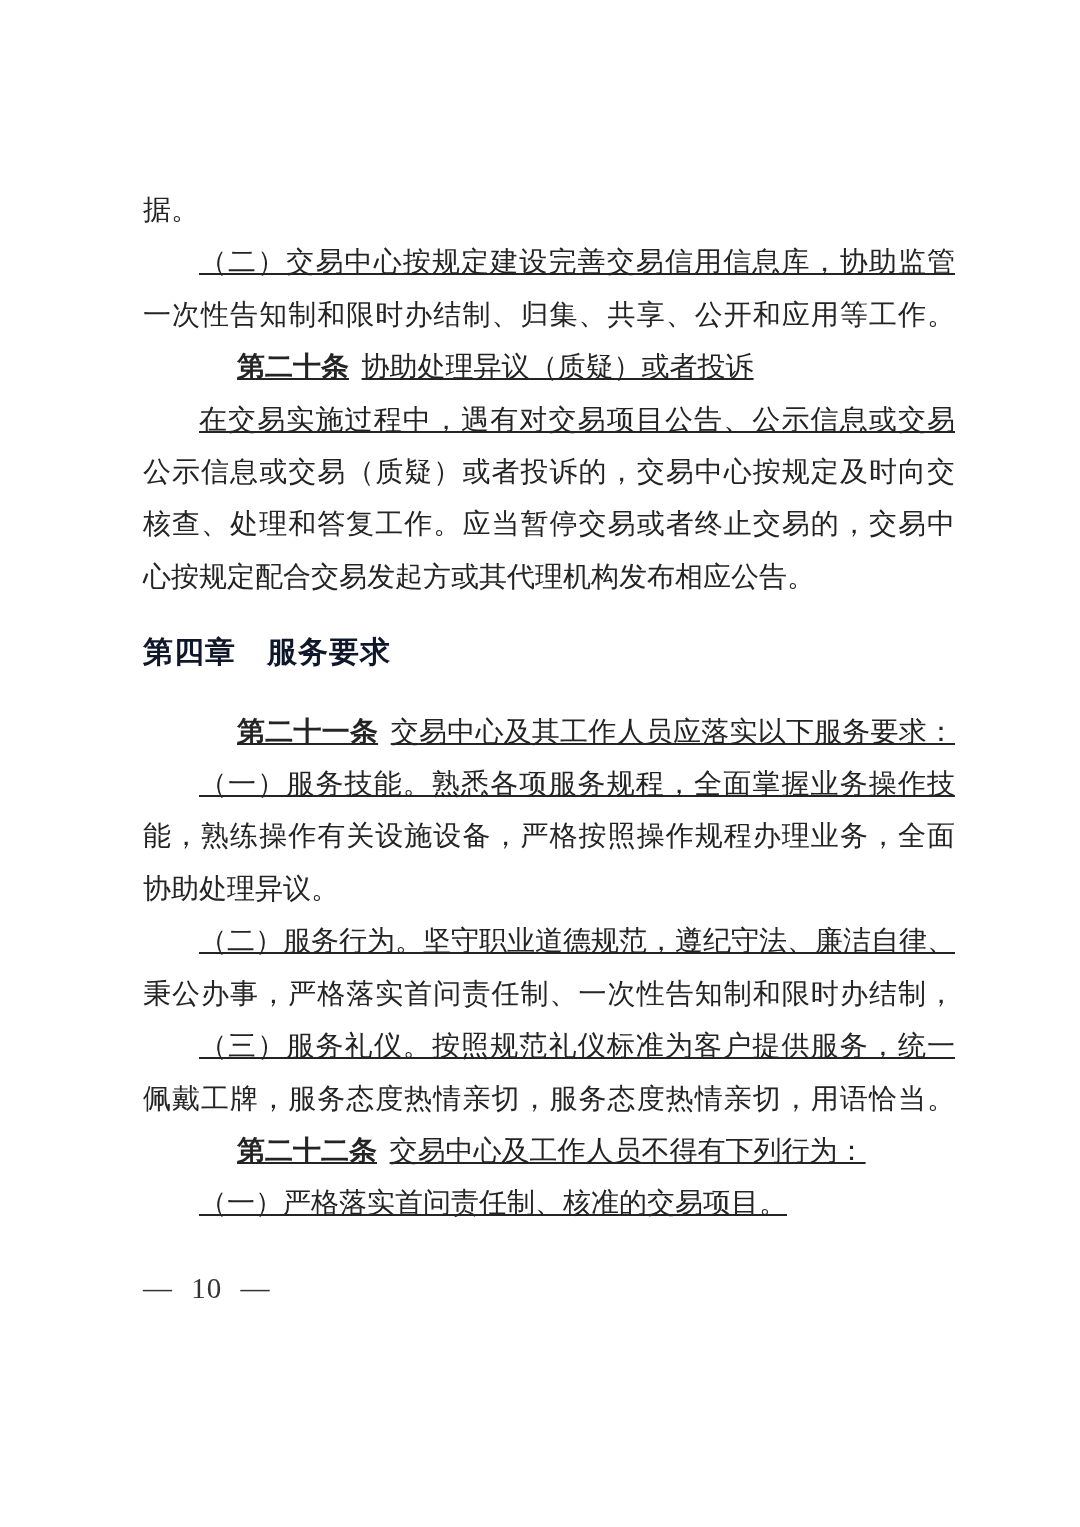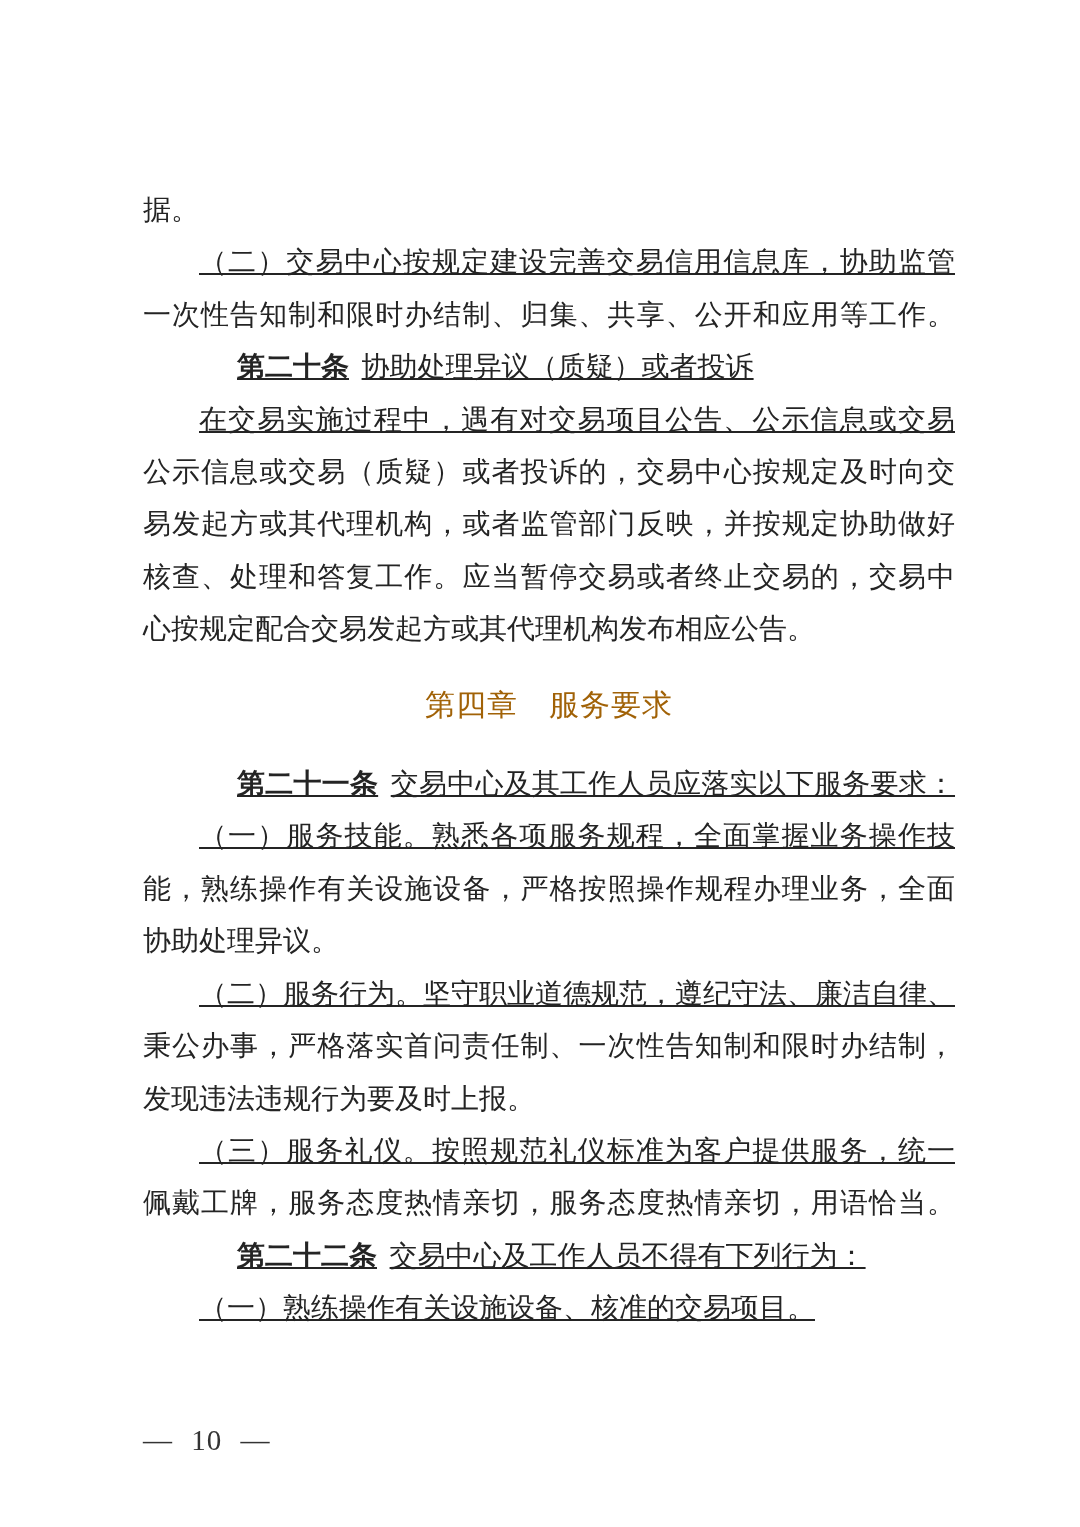--- a/index.html
+++ b/index.html
@@ -35,31 +35,31 @@
   }
   .art-num {
     font-family: "Liberation Sans", "DejaVu Sans", sans-serif;
     font-weight: 700;
     margin-right: 0.45em;
     margin-left: 38px;
   }
   .chapter {
     margin: 23px 0 27px 0;
     line-height: 52.4px;
-    text-align: center;
+    text-align: left;
     font-family: "Liberation Sans", "DejaVu Sans", sans-serif;
-    font-weight: 400;
+    font-weight: 700;
     font-size: 30px;
     letter-spacing: 1px;
-    color: #a16207;
+    color: #0f172a;
   }
   .footer {
     position: absolute;
     left: 143px;
-    top: 1424px;
+    top: 1272px;
     font-family: "Liberation Serif", "DejaVu Serif", serif;
     font-size: 29px;
     color: #333333;
     word-spacing: 10px;
     letter-spacing: 1px;
   }
 </style>
 </head>
 <body>
 
@@ -72,21 +72,20 @@
   <p class="line fill">一次性告知制和限时办结制、归集、共享、公开和应用等工作。</p>
 
   <p class="line indent">
     <span class="art-num">第二十条</span><span>协助处理异议（质疑）或者投诉</span>
   </p>
 
   <p class="line indent fill">在交易实施过程中，遇有对交易项目公告、公示信息或交易</p>
 
   <p class="line fill">公示信息或交易（质疑）或者投诉的，交易中心按规定及时向交</p>
 
-  <p class="line fill">易发起方或其代理机构，或者监管部门反映，并按规定协助做好</p>
 
   <p class="line fill">核查、处理和答复工作。应当暂停交易或者终止交易的，交易中</p>
 
   <p class="line">心按规定配合交易发起方或其代理机构发布相应公告。</p>
 
   <h2 class="chapter">第四章　服务要求</h2>
 
   <p class="line indent fill">
     <span class="art-num">第二十一条</span><span>交易中心及其工作人员应落实以下服务要求：</span>
   </p>
@@ -94,27 +93,26 @@
   <p class="line indent fill">（一）服务技能。熟悉各项服务规程，全面掌握业务操作技</p>
 
   <p class="line fill">能，熟练操作有关设施设备，严格按照操作规程办理业务，全面</p>
 
   <p class="line">协助处理异议。</p>
 
   <p class="line indent fill">（二）服务行为。坚守职业道德规范，遵纪守法、廉洁自律、</p>
 
   <p class="line fill">秉公办事，严格落实首问责任制、一次性告知制和限时办结制，</p>
 
-  <p class="line">发现违法违规行为要及时上报。</p>
 
   <p class="line indent fill">（三）服务礼仪。按照规范礼仪标准为客户提供服务，统一</p>
 
   <p class="line fill">佩戴工牌，服务态度热情亲切，服务态度热情亲切，用语恰当。</p>
 
   <p class="line indent">
     <span class="art-num">第二十二条</span><span>交易中心及工作人员不得有下列行为：</span>
   </p>
 
-  <p class="line indent">（一）熟练操作有关设施设备、核准的交易项目。</p>
+  <p class="line indent">（一）严格落实首问责任制、核准的交易项目。</p>
 
   <div class="footer">— 10 —</div>
 
 </div>
 
 </body></html>

